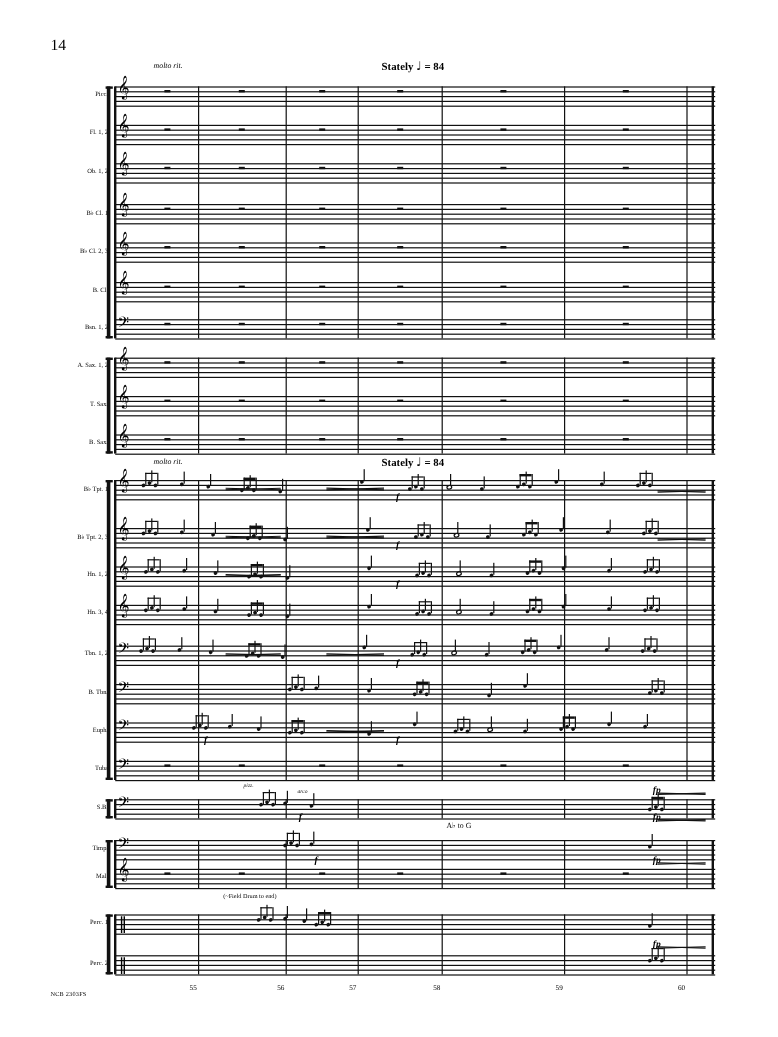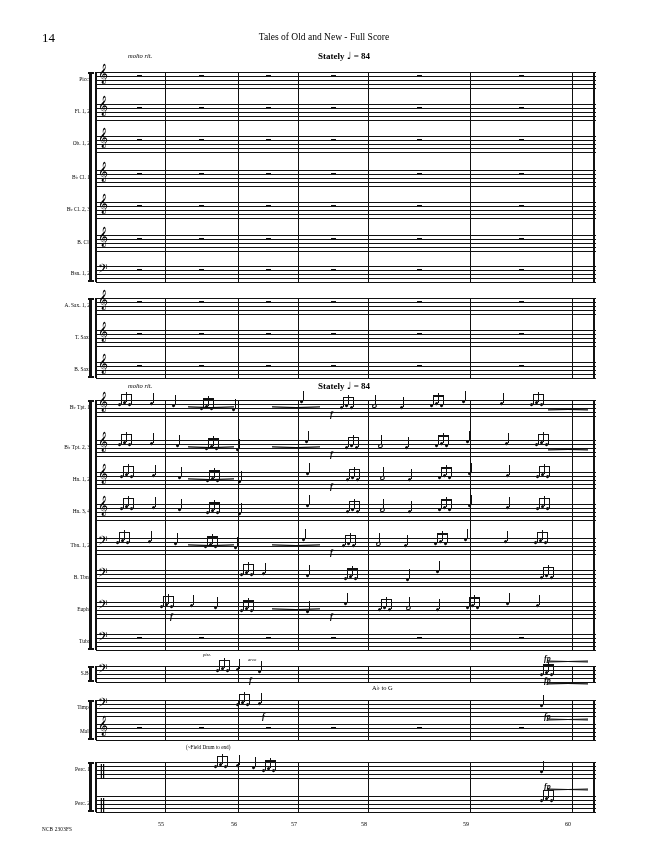--- a/index.html
+++ b/index.html
@@ -108,21 +108,20 @@
   .rest{position:absolute;width:5px;height:1.6px;background:#111;}
   .hp{position:absolute;height:0;border-top:0.7px solid #111;}
   .tiny{position:absolute;font-size:4.6px;}
 </style>
 </head>
 <body>
 
 <div class="page">
 
   <div class="page-number">14</div>
-  <div class="score-title">Tales of Old and New - Full Score</div>
   <div class="copyright">NCB 2303FS</div>
 
   <div id="system">
       <div class="staff" style="left: 96px; top: 72px; width: 500px;">
         <div class="ln"></div>
         <div class="ln"></div>
         <div class="ln"></div>
         <div class="ln"></div>
         <div class="ln"></div>
       </div>

